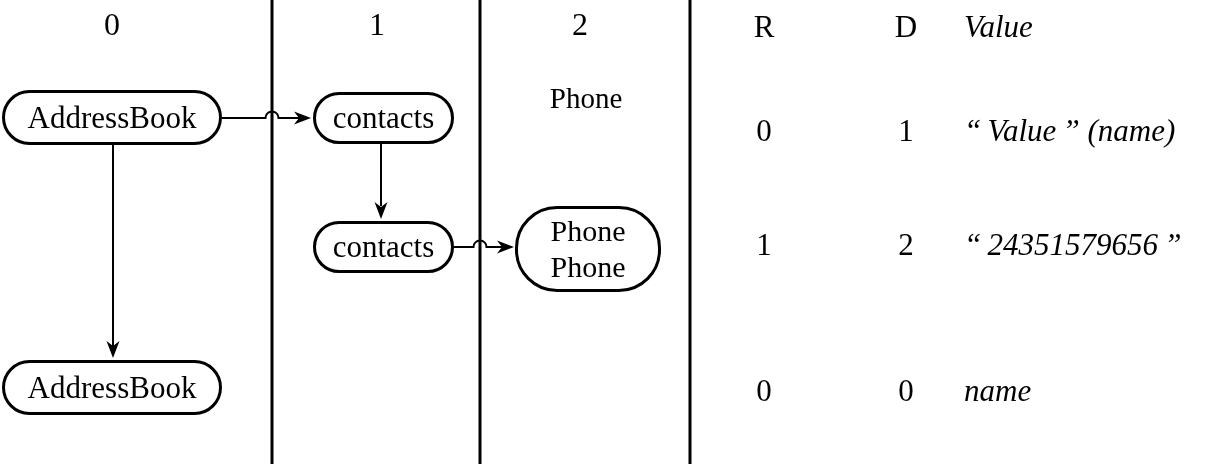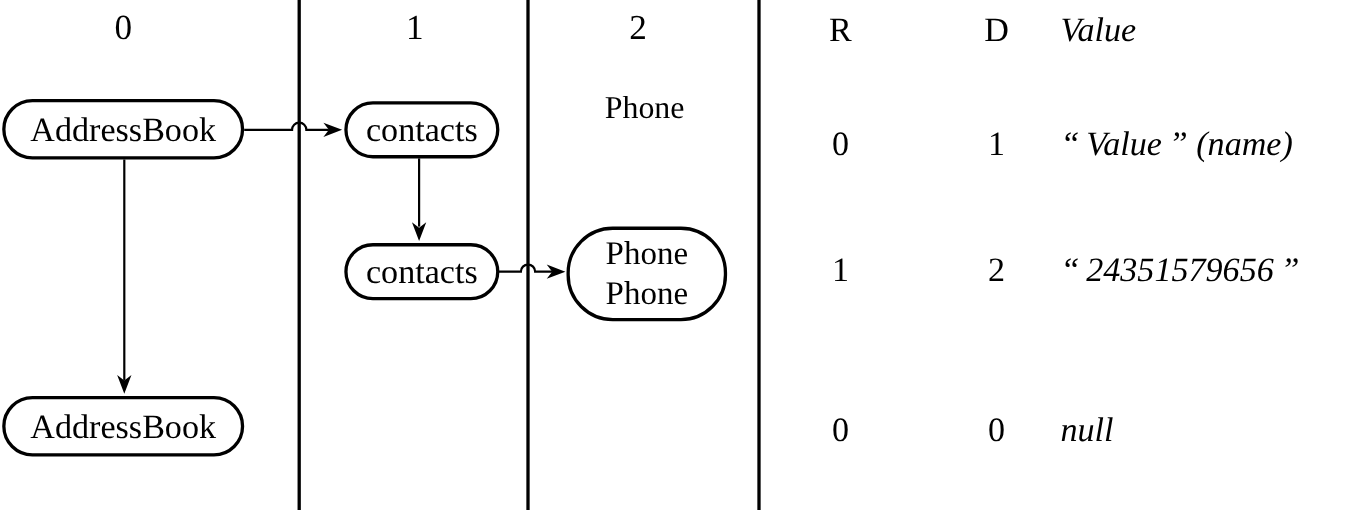--- a/index.html
+++ b/index.html
@@ -124,15 +124,15 @@
   <div class="cell colR row1">0</div>
   <div class="cell colD row1">1</div>
   <div class="cell colV row1">“ Value ” (name)</div>
 
   <div class="cell colR row2">1</div>
   <div class="cell colD row2">2</div>
   <div class="cell colV row2">“ 24351579656 ”</div>
 
   <div class="cell colR row3">0</div>
   <div class="cell colD row3">0</div>
-  <div class="cell colV row3">null</div>
+  <div class="cell colV row3">name</div>
 
 </div>
 
 </body></html>

